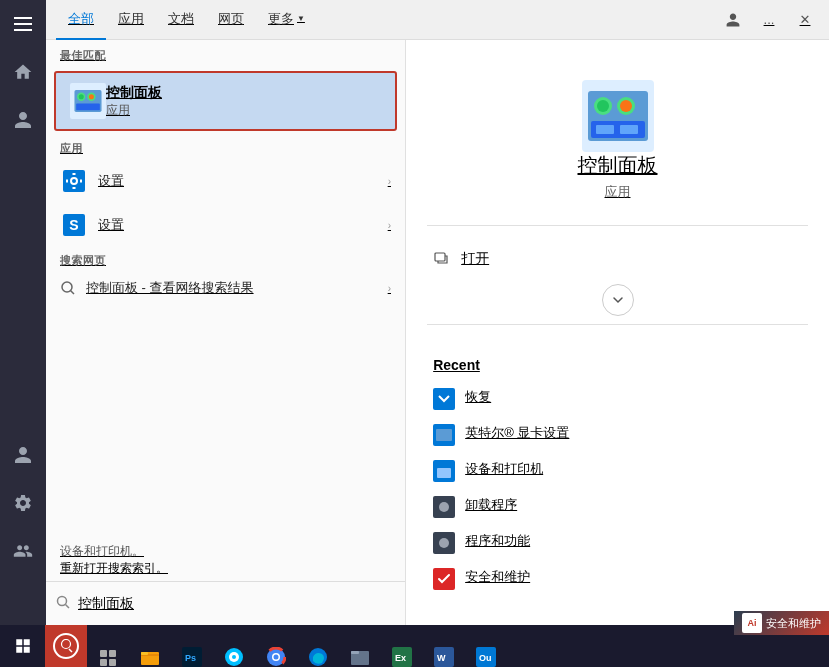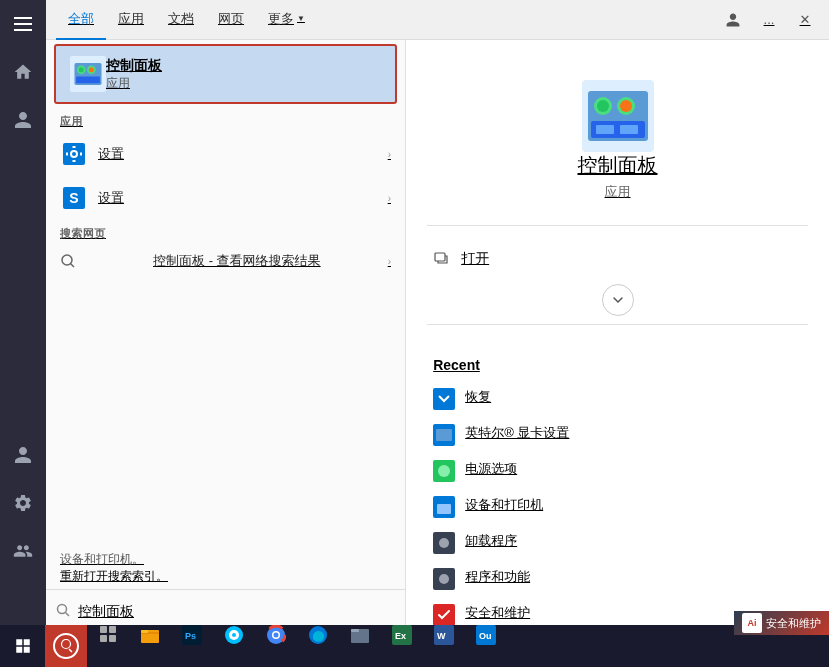--- a/index.html
+++ b/index.html
@@ -58,21 +58,21 @@
     }
     .taskbar-apps {
       display: flex;
       align-items: center;
       height: 42px;
     }
     .taskbar-app-icon {
       width: 42px;
       height: 42px;
       display: flex;
-      align-items: flex-start;
+      align-items: flex-end;
       justify-content: center;
       cursor: pointer;
       position: relative;
     }
     .taskbar-right {
       margin-left: auto;
       display: flex;
       align-items: center;
       height: 42px;
       padding-right: 5px;
@@ -257,21 +257,20 @@
     .list-item-arrow {
       color: #999;
       font-size: 10px;
     }
 
     .web-search-item {
       display: flex;
       align-items: center;
       padding: 8px 14px;
       cursor: pointer;
-      text-align: center;
     }
     .web-search-icon {
       width: 16px;
       height: 16px;
       margin-right: 10px;
       color: #666;
     }
 
     .search-notice {
       padding: 12px 14px 4px;
@@ -522,20 +521,21 @@
       </div>
       <div class="topbar-icon-btn">
         <span>✕</span>
       </div>
     </div>
   </div>
 
   <div class="search-main">
 
     <div class="search-left">
+      <div class="best-match-section">最佳匹配</div>
 
       <div class="best-match-item">
         <div class="cp-icon">
           <svg width="28" height="22" viewBox="0 0 32 26">
             <rect x="0" y="0" width="32" height="26" fill="#5b9bd5" rx="2"></rect>
             <circle cx="8" cy="8" r="5" fill="#4ade80"></circle>
             <circle cx="20" cy="8" r="5" fill="#4ade80"></circle>
             <rect x="2" y="16" width="28" height="8" fill="#2563eb" rx="1"></rect>
             <circle cx="8" cy="8" r="3" fill="#22c55e"></circle>
             <circle cx="20" cy="8" r="3" fill="#f97316"></circle>
@@ -653,29 +653,20 @@
       <div class="recent-item">
         <div class="recent-item-icon">
           <svg width="22" height="22" viewBox="0 0 22 22">
               <rect width="22" height="22" fill="#0078d7" rx="2"></rect>
               <rect x="3" y="5" width="16" height="12" fill="#5b9bd5" rx="1"></rect>
             </svg>
         </div>
         <span class="recent-item-text">英特尔® 显卡设置</span>
       </div>
 
-      <div class="recent-item">
-        <div class="recent-item-icon">
-          <svg width="22" height="22" viewBox="0 0 22 22">
-              <rect width="22" height="22" fill="#22c55e" rx="2"></rect>
-              <circle cx="11" cy="11" r="6" fill="#86efac"></circle>
-            </svg>
-        </div>
-        <span class="recent-item-text">电源选项</span>
-      </div>
 
       <div class="recent-item">
         <div class="recent-item-icon">
           <svg width="22" height="22" viewBox="0 0 22 22">
               <rect width="22" height="22" fill="#0078d7" rx="2"></rect>
               <rect x="4" y="8" width="14" height="10" fill="#93c5fd" rx="1"></rect>
             </svg>
         </div>
         <span class="recent-item-text">设备和打印机</span>
       </div>

